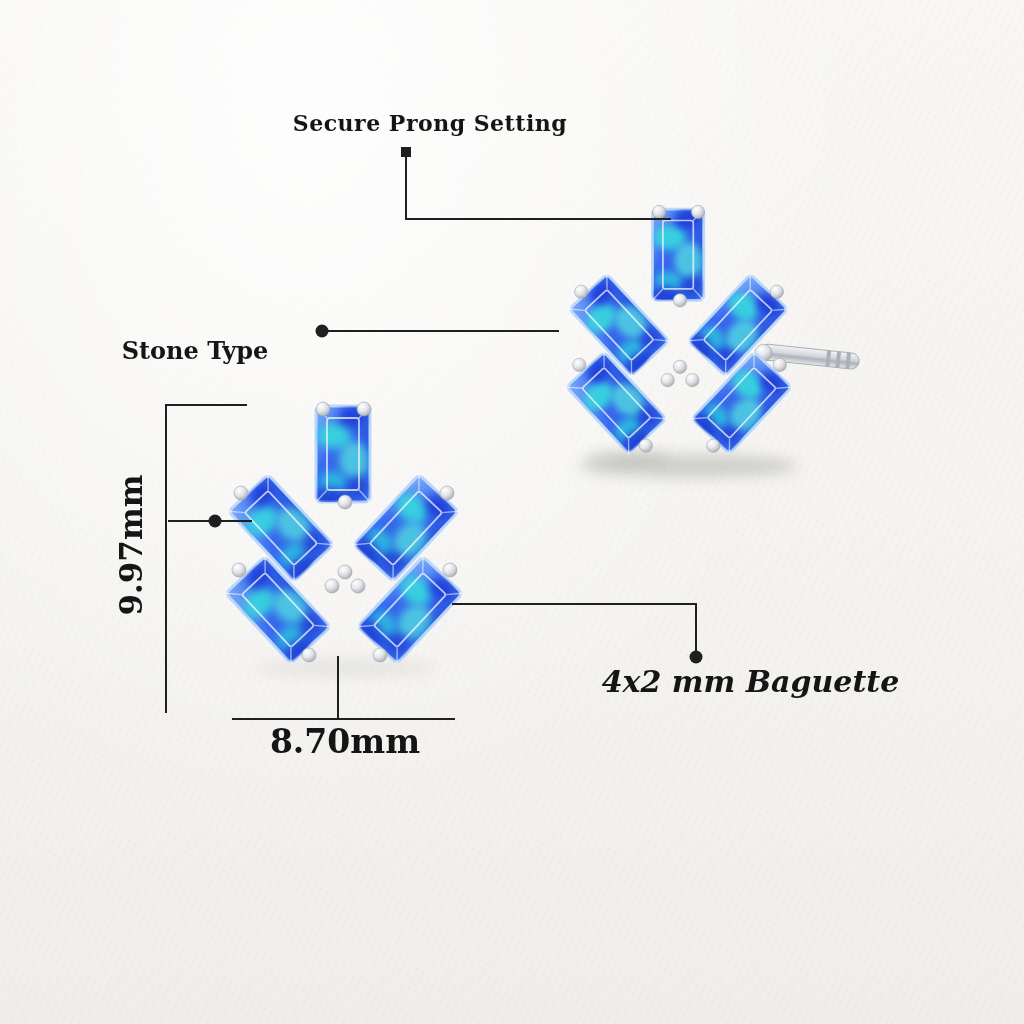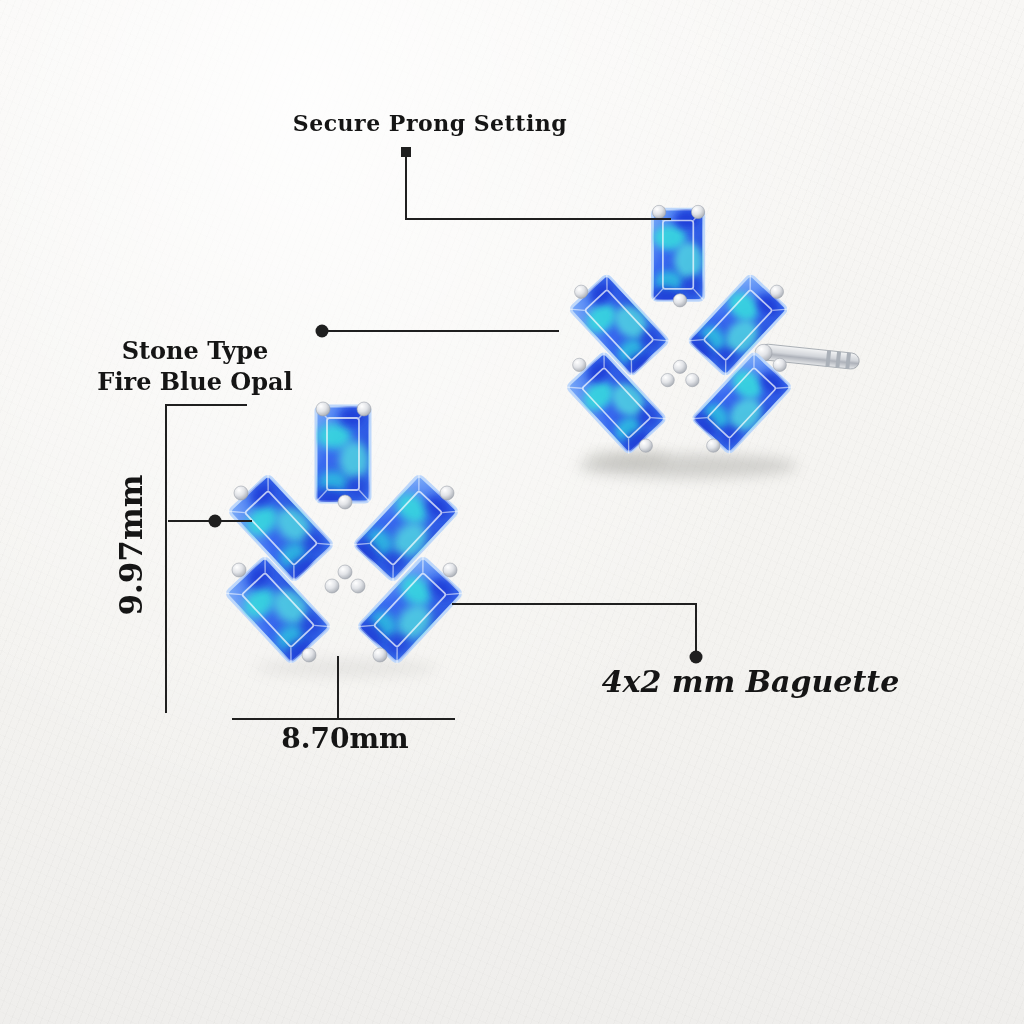--- a/index.html
+++ b/index.html
@@ -14,21 +14,21 @@
       radial-gradient(ellipse at 30% 10%, rgba(255,255,255,0.85), rgba(255,255,255,0) 55%),
       repeating-linear-gradient(112deg, rgba(120,120,115,0.035) 0 1px, rgba(255,255,255,0) 1px 7px),
       repeating-linear-gradient(24deg, rgba(120,120,115,0.02) 0 1px, rgba(255,255,255,0) 1px 11px),
       linear-gradient(180deg, #f8f7f5 0%, #f4f3f0 60%, #efeeec 100%);
   }
   svg.layer { position: absolute; left: 0; top: 0; }
   .label { position: absolute; color: #151515; font-weight: 700; }
   .title { left: 228px; top: 110px; width: 404px; text-align: center; font-size: 22px; letter-spacing: 0.5px; }
   .stone-type { left: 95px; top: 296px; width: 200px; text-align: center; font-size: 24px; line-height: 1.3; margin-top: 39px; }
   .dim-height { left: 51px; top: 527px; width: 160px; text-align: center; font-size: 31px; transform: rotate(-90deg); }
-  .dim-width { left: 245px; top: 722px; width: 200px; text-align: center; font-size: 28px; }
+  .dim-width { left: 245px; top: 722px; width: 200px; text-align: center; font-size: 33px; }
   .stone-size { left: 578px; top: 664px; width: 345px; text-align: center; font-size: 30px; font-style: italic; }
 </style>
 </head>
 <body>
 
 <div class="canvas">
 
   <svg class="layer" width="1024" height="1024" viewBox="0 0 1024 1024">
     <defs>
       <linearGradient id="stoneGrad" x1="0" y1="0" x2="1" y2="1">
@@ -146,21 +146,20 @@
         <polyline points="452,604 696,604 696,651"></polyline>
         <circle cx="696" cy="657" r="6.5" fill="#1f1f1f" stroke="none"></circle>
       </g>
     </g>
   </svg>
 
   <div class="label title">Secure Prong Setting</div>
 
   <div class="label stone-type">
     <div>Stone Type</div>
-    <div>Fire Blue Opal</div>
   </div>
 
   <div class="label dim-height">9.97mm</div>
 
   <div class="label dim-width">8.70mm</div>
 
   <div class="label stone-size">4x2 mm Baguette</div>
 
 </div>
 

